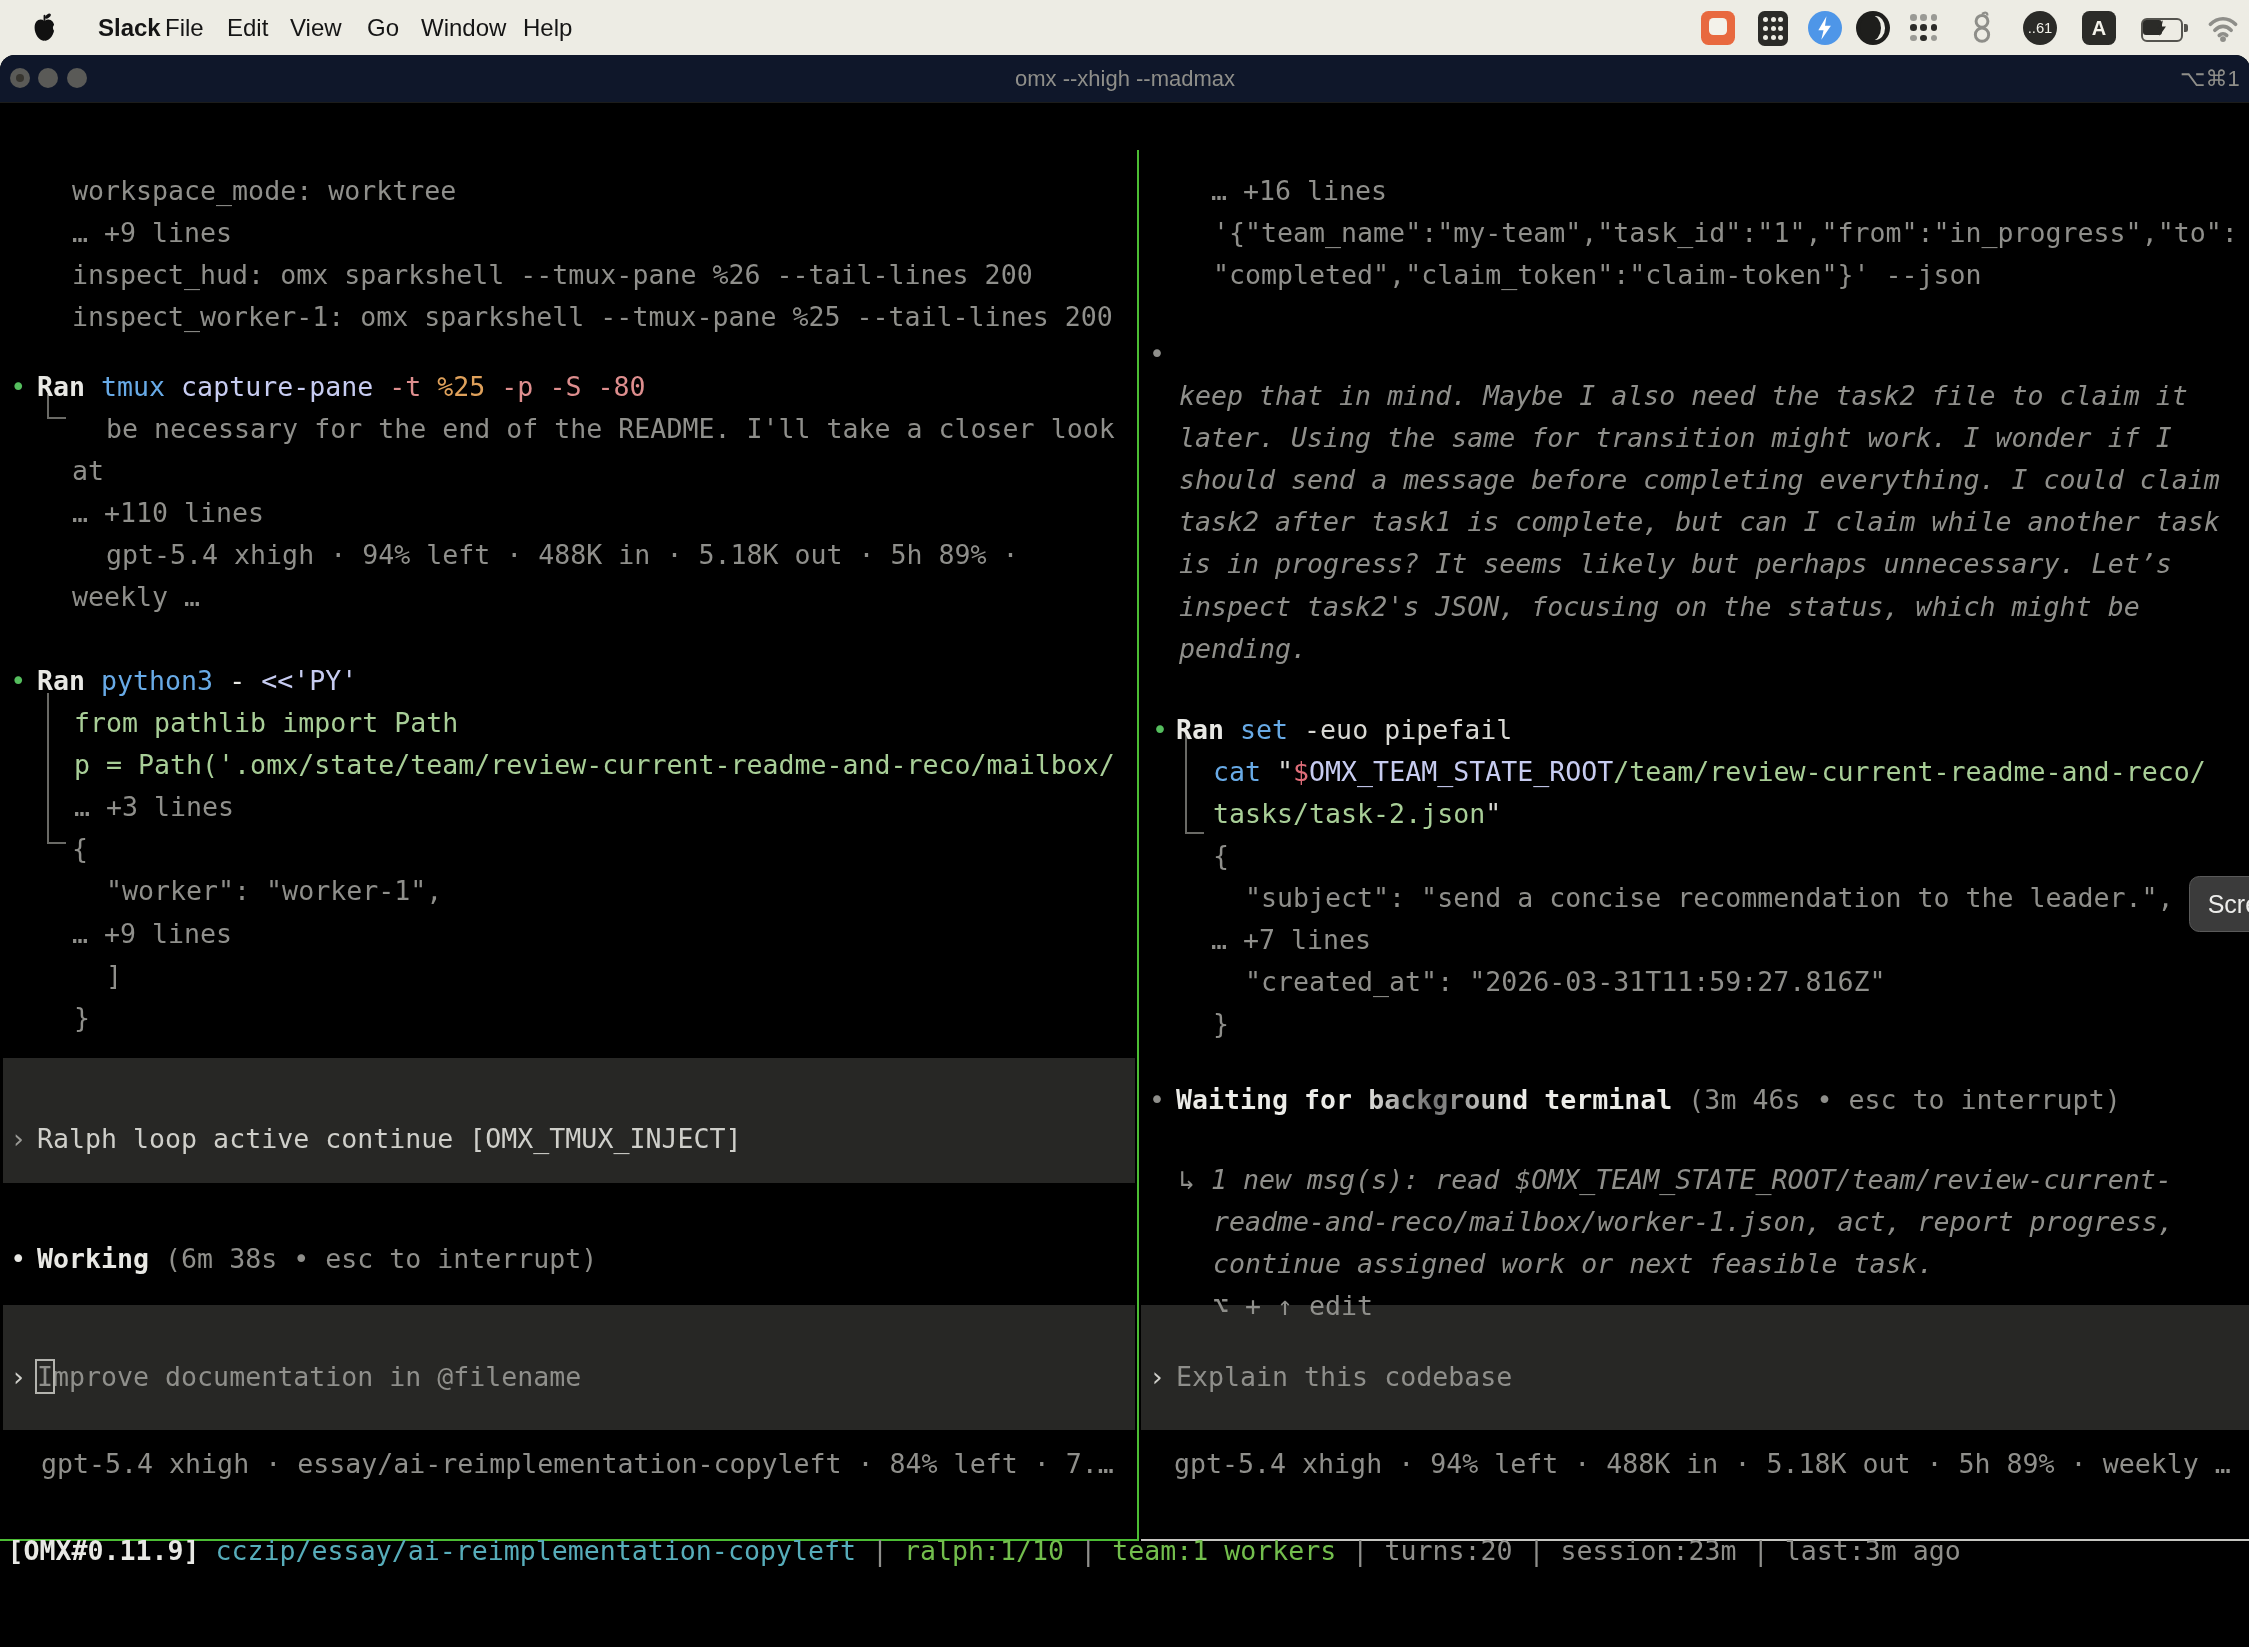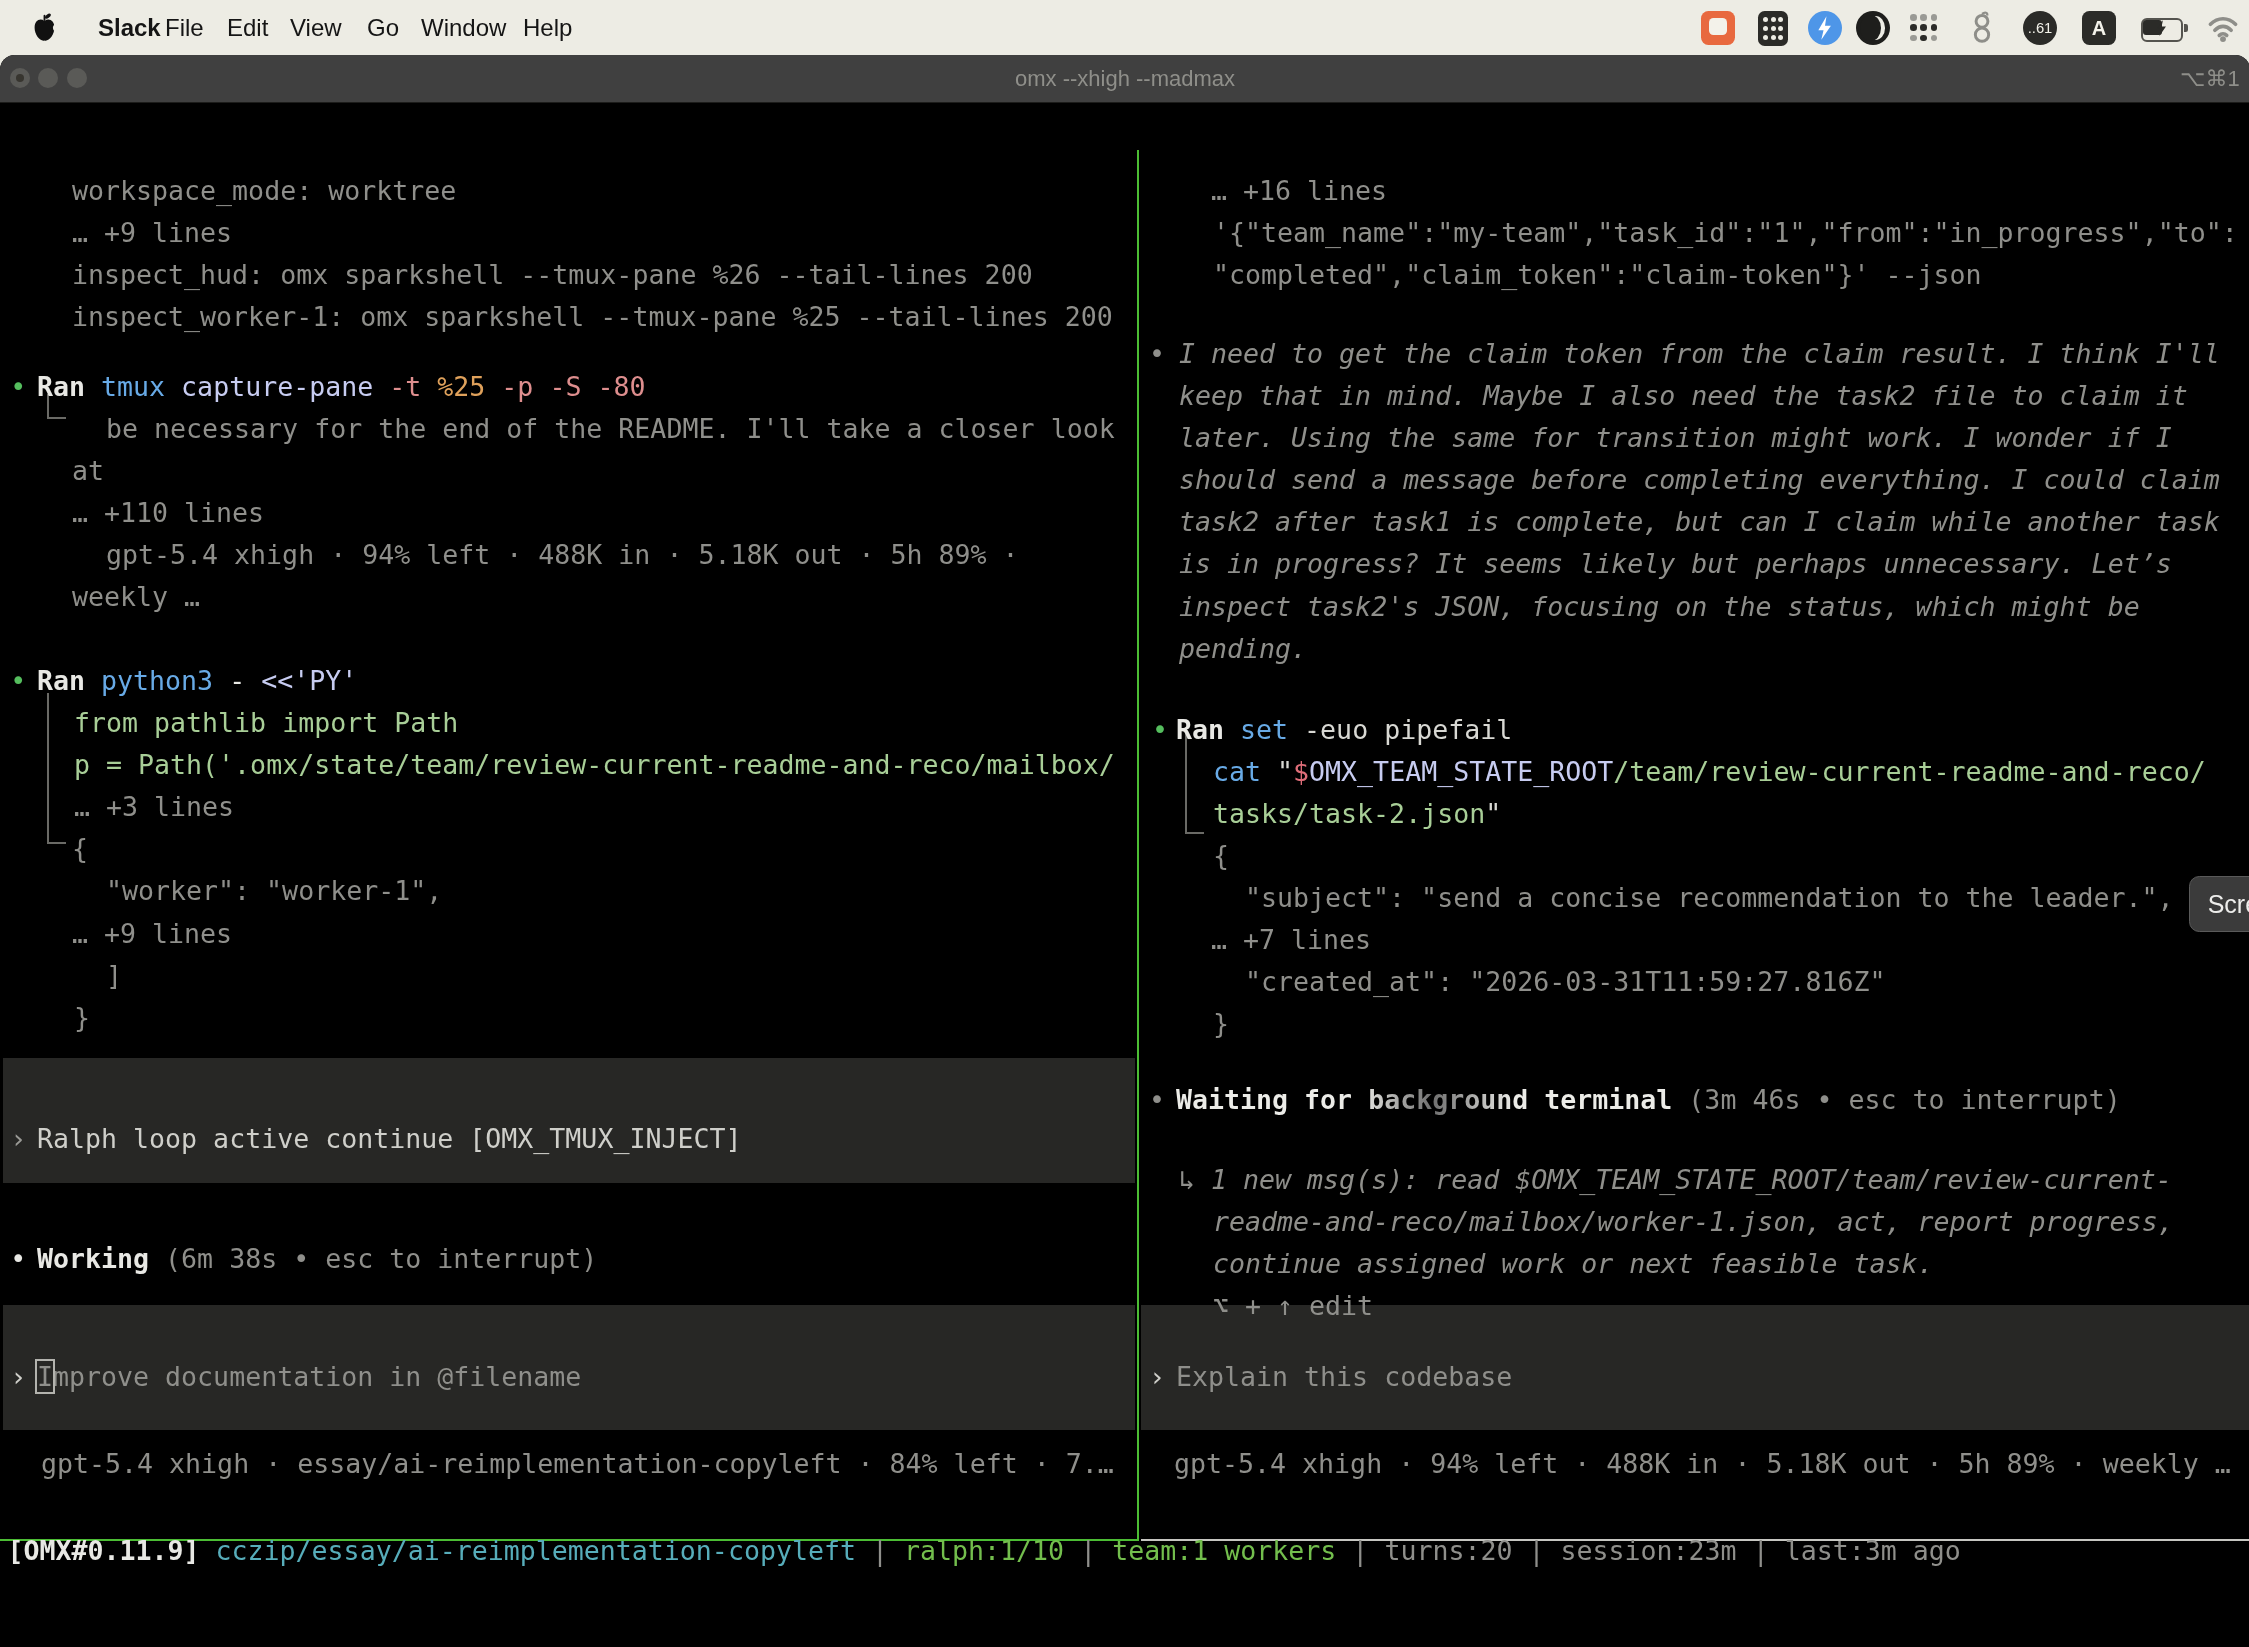--- a/index.html
+++ b/index.html
@@ -8,21 +8,21 @@
 
   
   #menubar{position:absolute;left:0;top:0;width:2250px;height:55px;background:#EDECE4;}
   .menu-item{position:absolute;top:0;height:55px;line-height:55px;font-size:24px;color:#151515;}
   .menu-apple{top:13.3px;height:29.5px;line-height:29.5px;}
   .mi-app{font-weight:bold;}
   .status-icon{position:absolute;top:11px;width:34px;height:34px;}
 
   
   #window{position:absolute;left:0;top:55px;width:2250px;height:1592px;background:#000;border-radius:14.8px 14.8px 0 0;overflow:hidden;}
-  #titlebar{position:absolute;left:0;top:0;width:2250px;height:47px;background:#404040;border-bottom:0.7px solid #1c1c1a;}
+  #titlebar{position:absolute;left:0;top:0;width:2250px;height:47px;background:#0f172a;border-bottom:0.7px solid #1c1c1a;}
   .tl{position:absolute;top:13.3px;width:20px;height:20px;border-radius:50%;background:#5A5A57;}
   .tl-dot{position:absolute;left:5.9px;top:5.9px;width:8px;height:8px;border-radius:50%;background:#37352F;}
   #win-title{position:absolute;left:0;top:0;width:100%;height:47px;line-height:47px;text-align:center;font-size:22px;color:#8F8F8A;}
   #win-shortcut{position:absolute;right:10.3px;top:0;height:47px;line-height:47px;font-size:22px;color:#8F8F8A;}
 
   
   #terminal{position:absolute;left:0;top:47px;width:2250px;height:1546px;background:#000;
             font-family:"DejaVu Sans Mono",monospace;font-size:26.6px;margin-top:48px;}
   .band{position:absolute;background:#272725;}
   #pane-divider{position:absolute;left:1137px;top:0;width:2.2px;height:1391px;background:#4CBD34;}
@@ -262,21 +262,20 @@
             <span class="trun" style="left: 1211px;"><span class="seg c-g">… +16 lines</span></span>
           </div>
           <div class="tline" style="top: 62px;">
             <span class="trun" style="left: 1213px;"><span class="seg c-g">'{"team_name":"my-team","task_id":"1","from":"in_progress","to":</span></span>
           </div>
           <div class="tline" style="top: 104px;">
             <span class="trun" style="left: 1213px;"><span class="seg c-g">"completed","claim_token":"claim-token"}' --json</span></span>
           </div>
           <div class="tline" style="top: 183px;">
             <span class="trun" style="left: 1149px;"><span class="seg c-g">•</span></span>
-            <span class="trun" style="left: 1179px;"><span class="seg c-g it">I need to get the claim token from the claim result. I think I'll</span></span>
           </div>
           <div class="tline" style="top: 225px;">
             <span class="trun" style="left: 1179px;"><span class="seg c-g it">keep that in mind. Maybe I also need the task2 file to claim it</span></span>
           </div>
           <div class="tline" style="top: 267px;">
             <span class="trun" style="left: 1179px;"><span class="seg c-g it">later. Using the same for transition might work. I wonder if I</span></span>
           </div>
           <div class="tline" style="top: 309px;">
             <span class="trun" style="left: 1179px;"><span class="seg c-g it">should send a message before completing everything. I could claim</span></span>
           </div>

